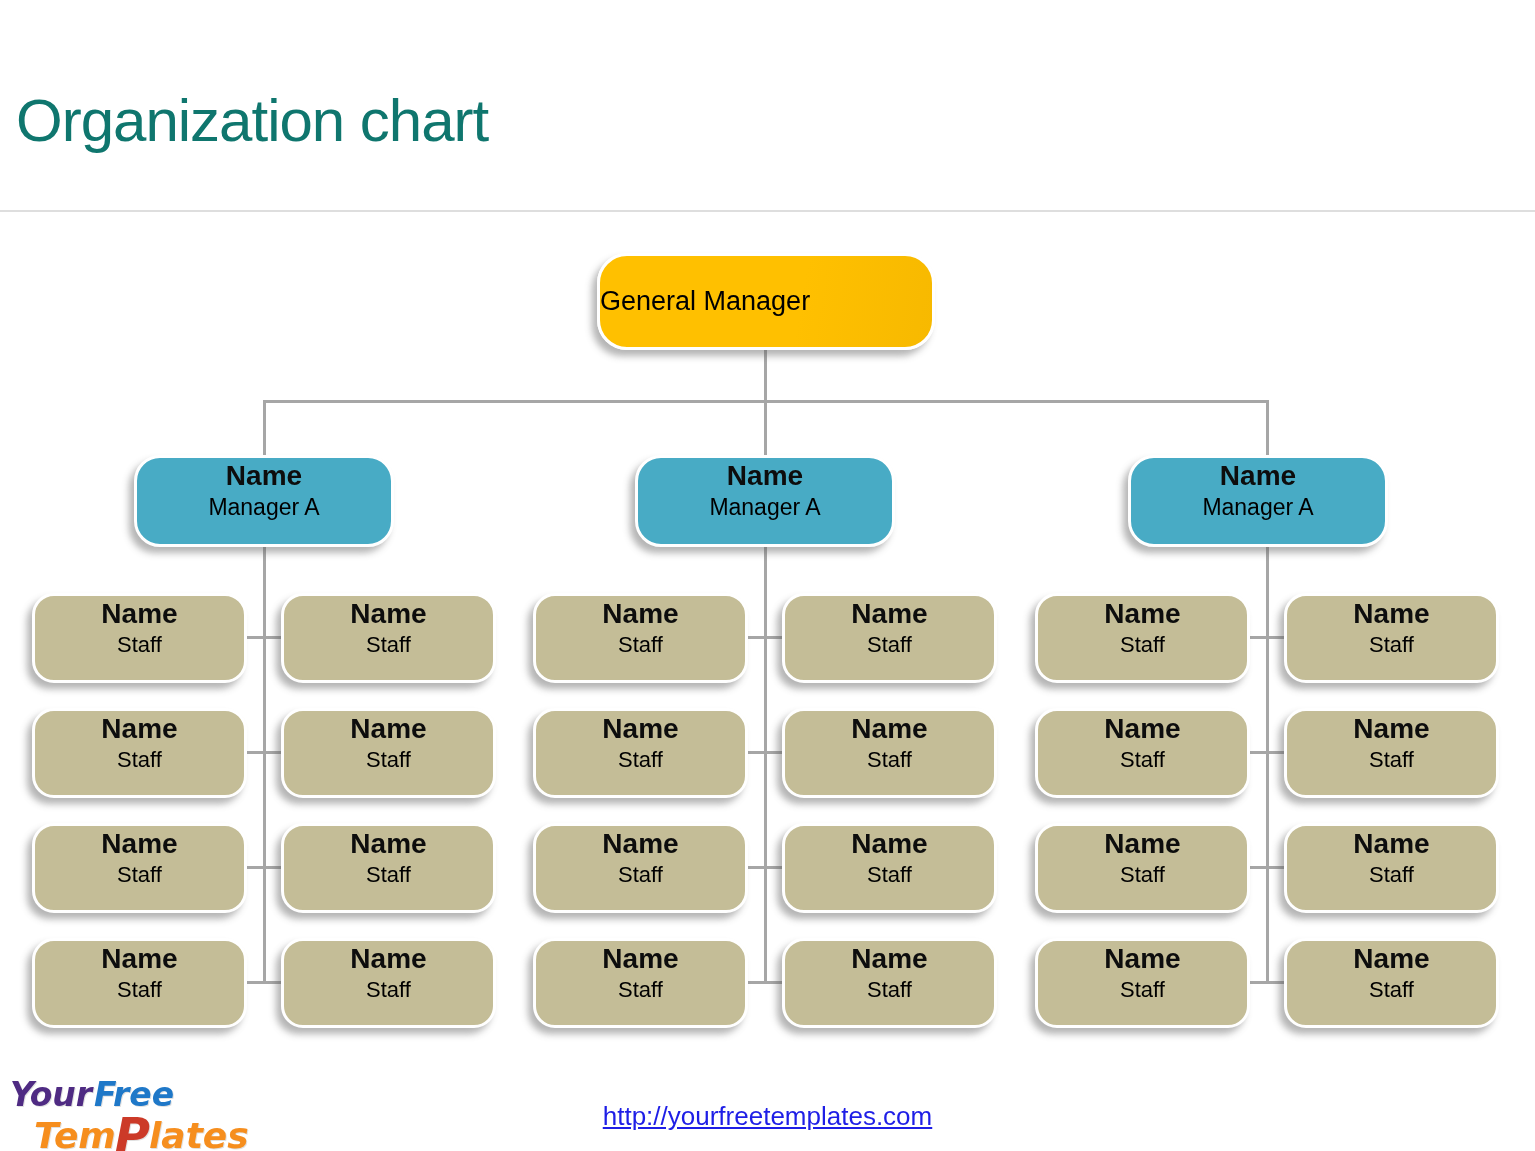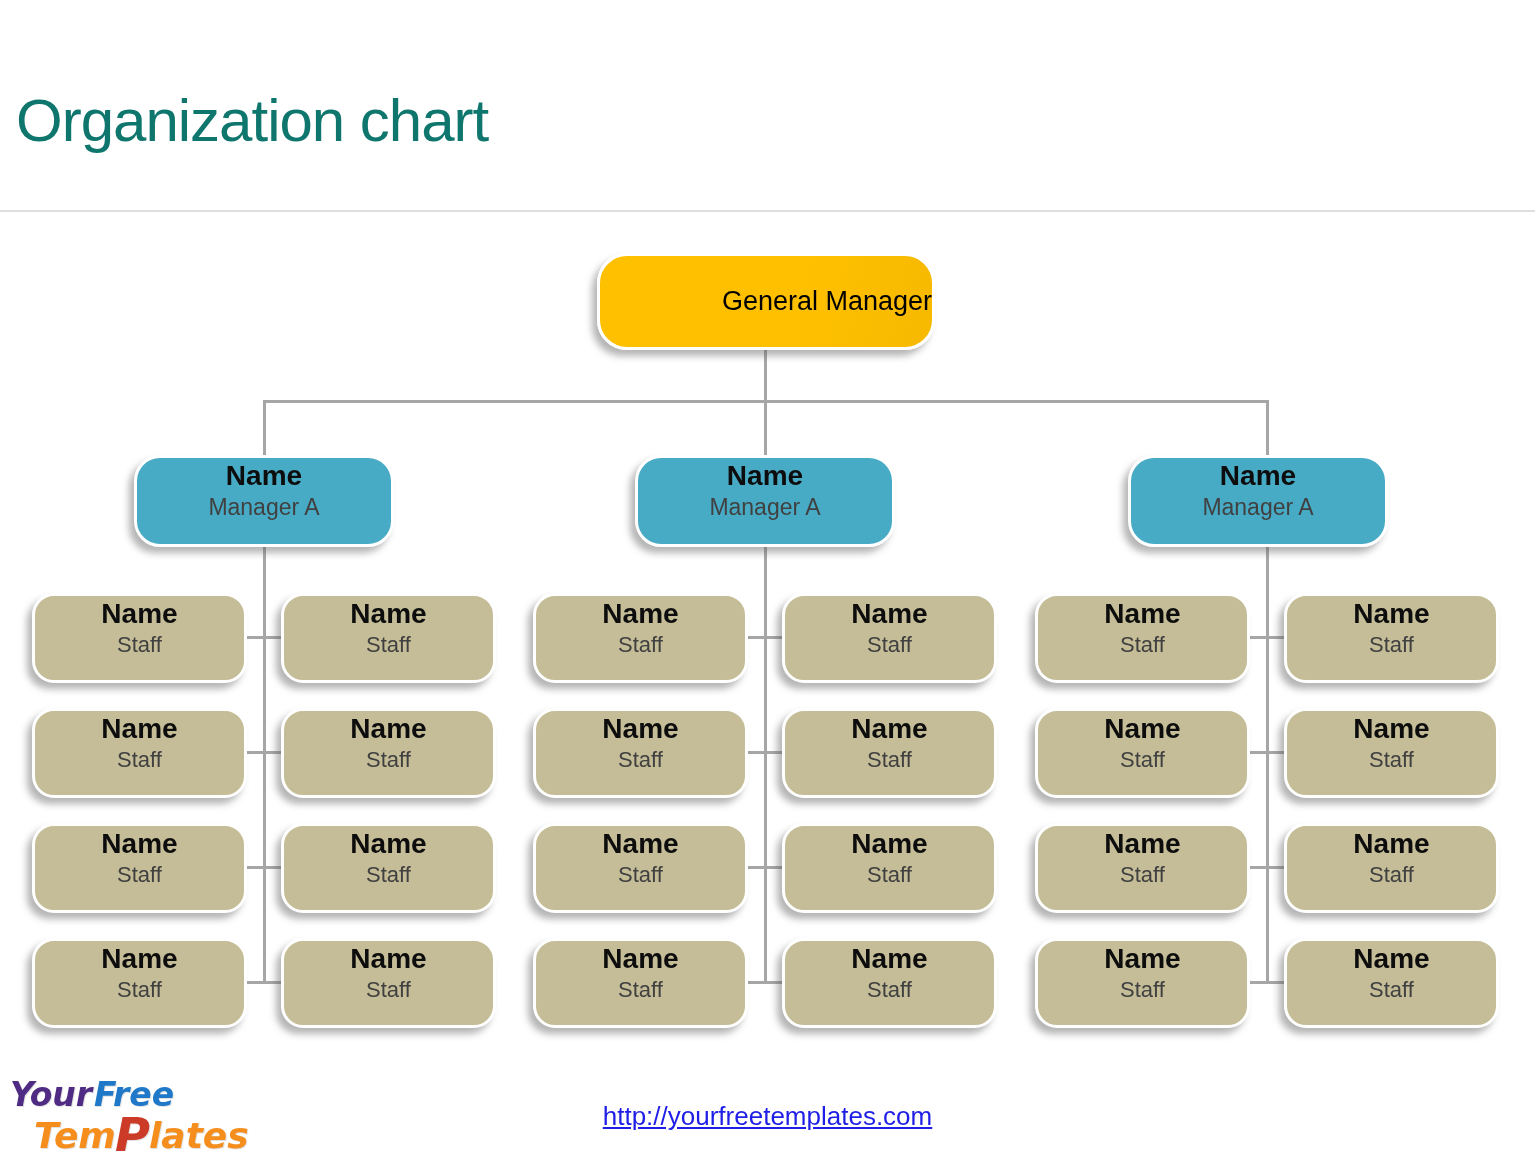--- a/index.html
+++ b/index.html
@@ -17,25 +17,25 @@
   .stem  { left:764px; top:350px; width:3px; height:106px; }
   .bus   { left:263px; top:400px; width:1006px; height:3px; }
   .dropL { left:263px;  top:400px; width:3px; height:56px; }
   .dropR { left:1266px; top:400px; width:3px; height:56px; }
 
   
   .box { border:3px solid #ffffff; box-shadow:-5px 6px 7px rgba(90,90,90,0.45);
          display:flex; flex-direction:column; align-items:center; 
          text-align:center; position:relative; z-index:2; }
   .box .name { font-weight:bold; font-size:28px; color:#0d0d0d; line-height:1.25; }
-  .box .role { font-size:22px; color:#404040; line-height:1.3; }
+  .box .role { font-size:22px; color:#000000; line-height:1.3; }
 
   .gm { position:absolute; left:597px; top:253px; width:338px; height:97px; border-radius:30px;
         background:linear-gradient(100deg, var(--gold,#ffc000) 60%, #f7b900);
-        align-items:flex-end; justify-content:center; }
+        align-items:flex-start; justify-content:center; }
   .gm .gm-label { font-size:27px; color:#000; }
 
   
   .group { position:absolute; top:455px; width:464px; height:580px; }
   .g0 { left:32px; } .g1 { left:533px; } .g2 { left:1035px; }
 
   .manager { position:absolute; left:50%; top:0; width:260px; height:92px; border-radius:26px;
              transform:translateX(-50%); background:var(--teal,#48abc5); }
   .g2 .manager { transform:translateX(calc(-50% - 9px)); }
   .manager .name { font-size:28px; }

